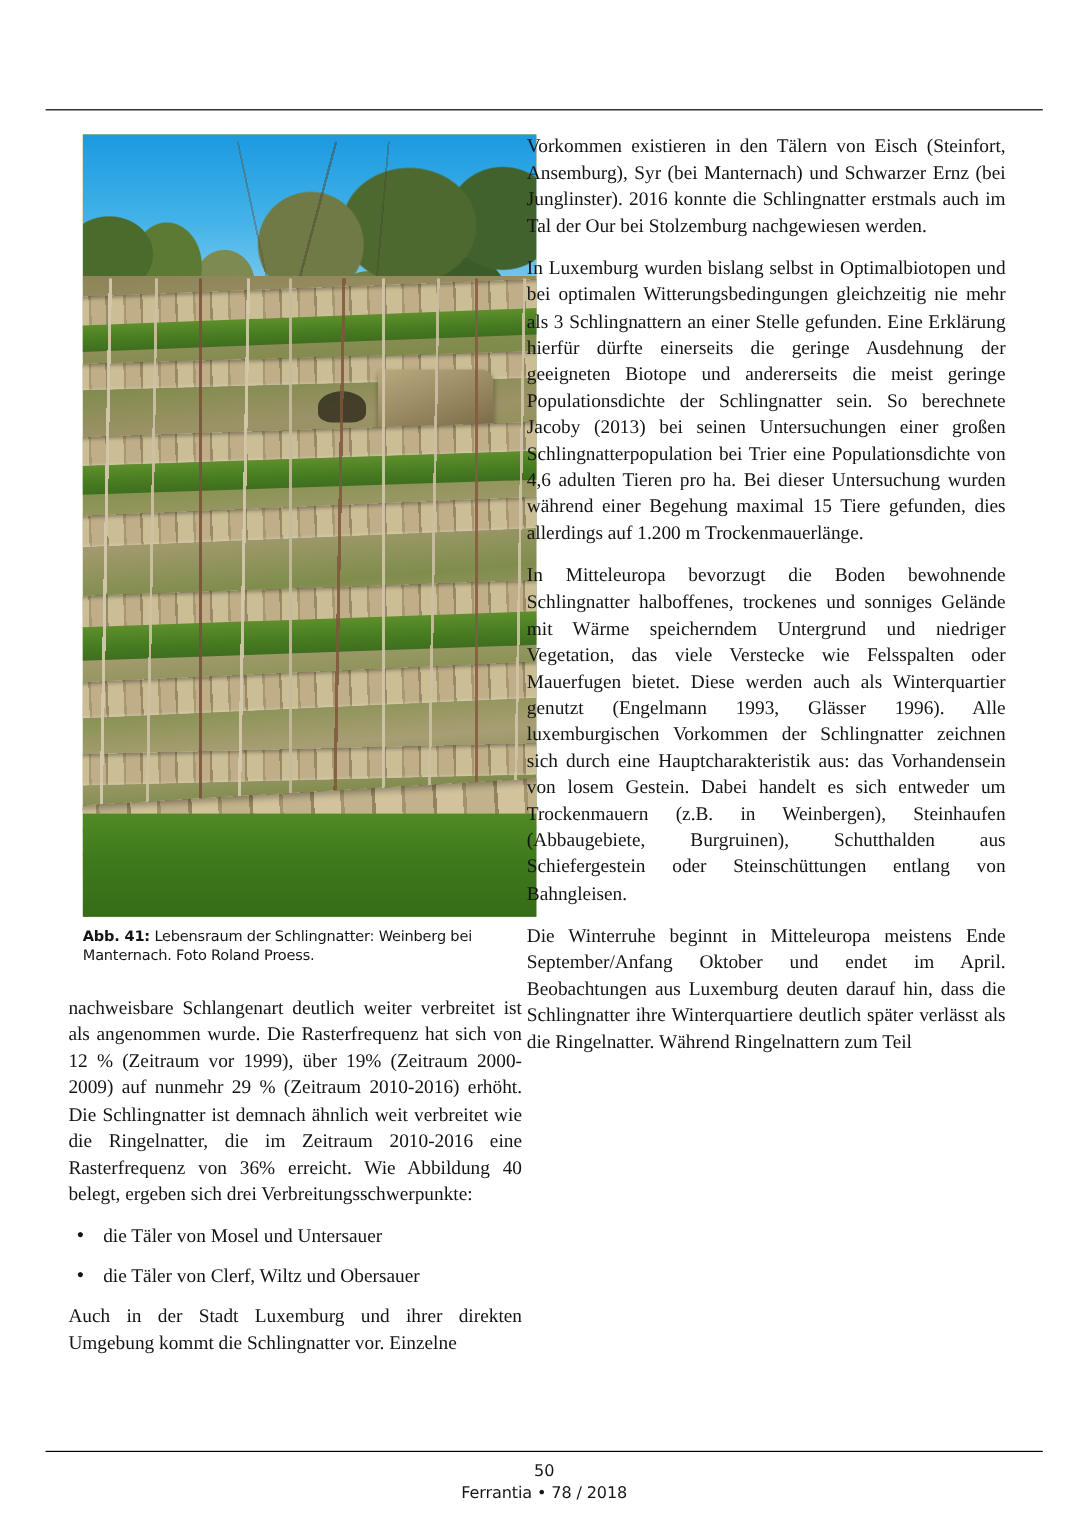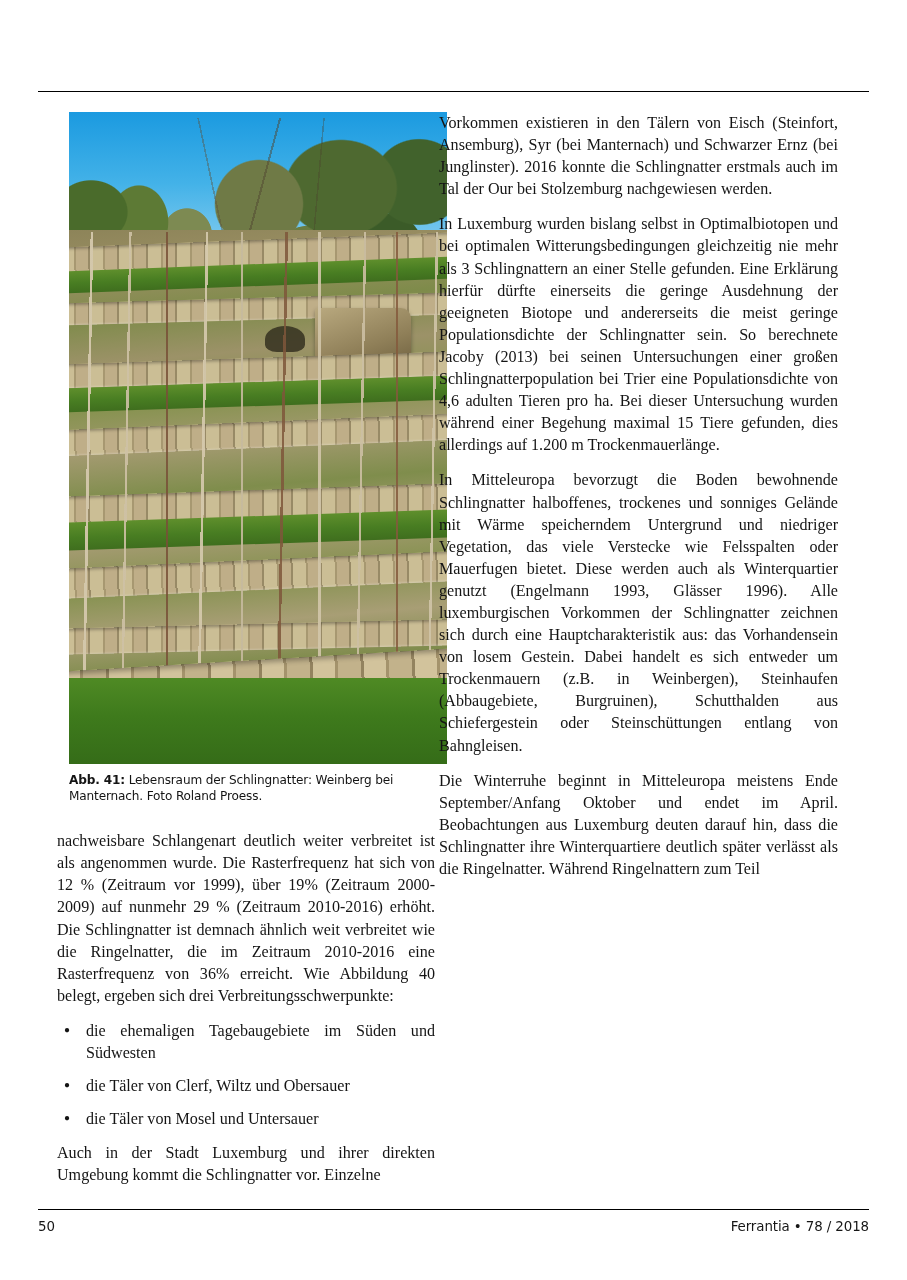--- a/index.html
+++ b/index.html
@@ -249,20 +249,21 @@
     top: 1218px;
     width: 831px;
     display: flex;
     justify-content: space-between;
     align-items: center;
     font-family: "DejaVu Sans", "Liberation Sans", sans-serif;
     font-size: 13.4px;
     line-height: 18px;
     color: #161616;
     letter-spacing: -0.1px;
+    flex-direction: column;
   }
 </style>
 </head>
 <body>
 
 <div class="page">
 
   <div class="rule-top"></div>
 
   <div class="col-left">
@@ -292,23 +293,22 @@
       <div class="caption">
         <b>Abb. 41:</b><span> Lebensraum der Schlingnatter: Weinberg bei Manternach. Foto Roland Proess.</span>
       </div>
     </div>
 
     <div class="spacer-after-fig"></div>
 
     <p class="body">nachweisbare Schlangenart deutlich weiter verbreitet ist als angenommen wurde. Die Rasterfrequenz hat sich von 12 % (Zeitraum vor 1999), über 19% (Zeitraum 2000-2009) auf nunmehr 29 % (Zeitraum 2010-2016) erhöht. Die Schlingnatter ist demnach ähnlich weit verbreitet wie die Ringelnatter, die im Zeitraum 2010-2016 eine Rasterfrequenz von 36% erreicht. Wie Abbildung 40 belegt, ergeben sich drei Verbreitungsschwerpunkte:</p>
 
     <ul class="bullets">
-      <li>die ehemaligen Tagebaugebiete im Süden und Südwesten</li>
+      <li>die Täler von Mosel und Untersauer</li>
       <li>die Täler von Clerf, Wiltz und Obersauer</li>
-      <li>die Täler von Mosel und Untersauer</li>
     </ul>
 
     <p class="body">Auch in der Stadt Luxemburg und ihrer direkten Umgebung kommt die Schlingnatter vor. Einzelne</p>
   </div>
 
   <div class="col-right">
 
     <p class="body">Vorkommen existieren in den Tälern von Eisch (Steinfort, Ansemburg), Syr (bei Manternach) und Schwarzer Ernz (bei Junglinster). 2016 konnte die Schlingnatter erstmals auch im Tal der Our bei Stolzemburg nachgewiesen werden.</p>
     <p class="body">In Luxemburg wurden bislang selbst in Optimalbiotopen und bei optimalen Witterungsbedingungen gleichzeitig nie mehr als 3 Schlingnattern an einer Stelle gefunden. Eine Erklärung hierfür dürfte einerseits die geringe Ausdehnung der geeigneten Biotope und andererseits die meist geringe Populationsdichte der Schlingnatter sein. So berechnete Jacoby (2013) bei seinen Untersuchungen einer großen Schlingnatterpopulation bei Trier eine Populationsdichte von 4,6 adulten Tieren pro ha. Bei dieser Untersuchung wurden während einer Begehung maximal 15 Tiere gefunden, dies allerdings auf 1.200 m Trockenmauerlänge.</p>
 

